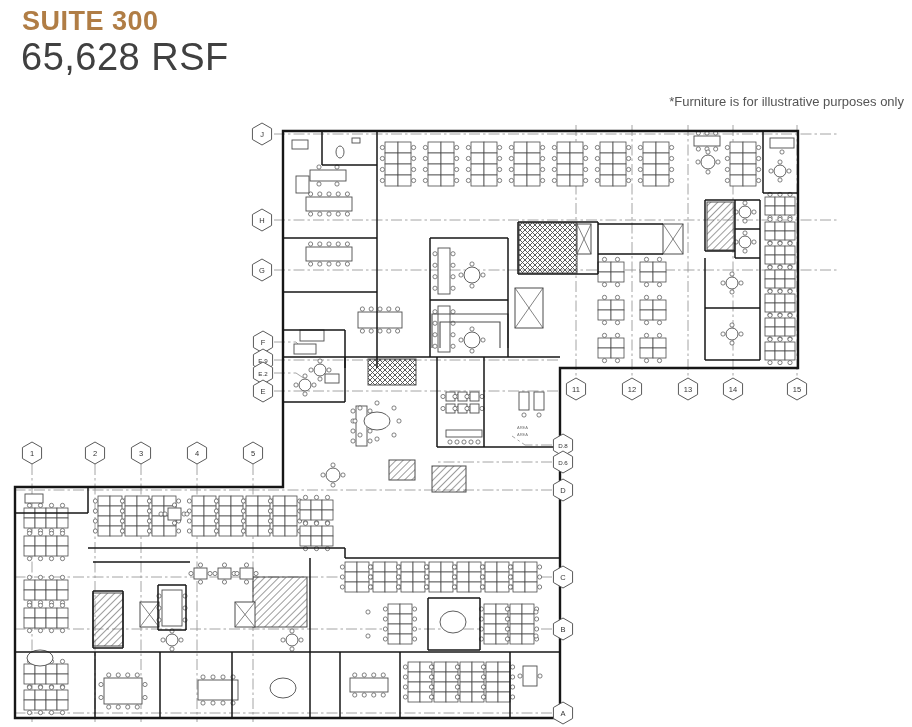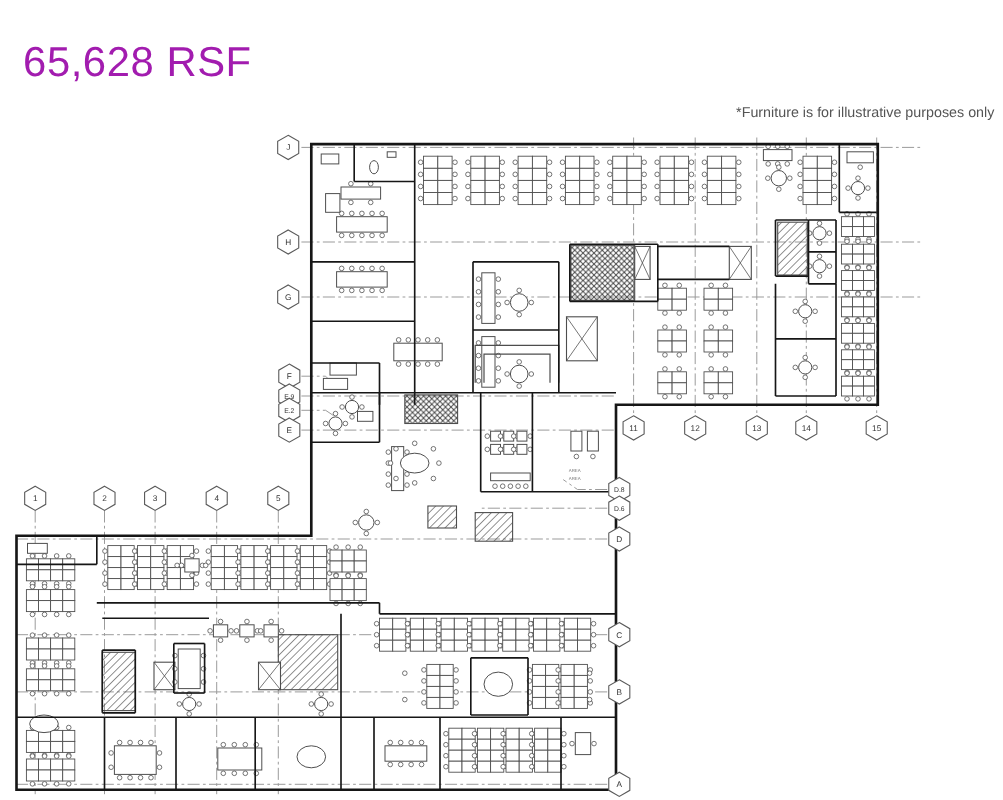--- a/index.html
+++ b/index.html
@@ -7,21 +7,22 @@
          font-family:"Liberation Sans",sans-serif;}
   #suite-label{position:absolute;left:22px;top:6px;font-size:27px;font-weight:700;letter-spacing:.5px;}
   #rsf-label{position:absolute;left:21px;top:36px;font-size:38px;font-weight:400;letter-spacing:.5px;}
   #disclaimer{position:absolute;right:8px;top:78px;font-size:13px;}
   #plan-svg{position:absolute;left:0;top:0;}
 </style>
 </head>
 <body>
 
 <div id="stage">
-  <div id="rsf-label" style="color: #a21caf;">65,628 RSF</div>
+  <div id="suite-label" style="color: rgb(176, 125, 69);">SUITE 300</div>
+  <div id="rsf-label" style="color: #404040;">65,628 RSF</div>
   <div id="disclaimer" style="color: rgb(84, 84, 84); margin-top: 16px;">*Furniture is for illustrative purposes only</div>
   <svg id="plan-svg" width="912" height="727" viewBox="0 0 912 727">
     <defs>
       <pattern id="hatchD" patternUnits="userSpaceOnUse" width="5" height="5" patternTransform="rotate(45)">
         <line x1="0" y1="0" x2="0" y2="5" stroke="#4a4a4a" stroke-width="1.1"></line>
       </pattern>
       <pattern id="hatchX" patternUnits="userSpaceOnUse" width="5" height="5">
         <path d="M0,5 L5,0 M0,0 L5,5" stroke="#4a4a4a" stroke-width="0.9" fill="none"></path>
       </pattern>
     </defs>

